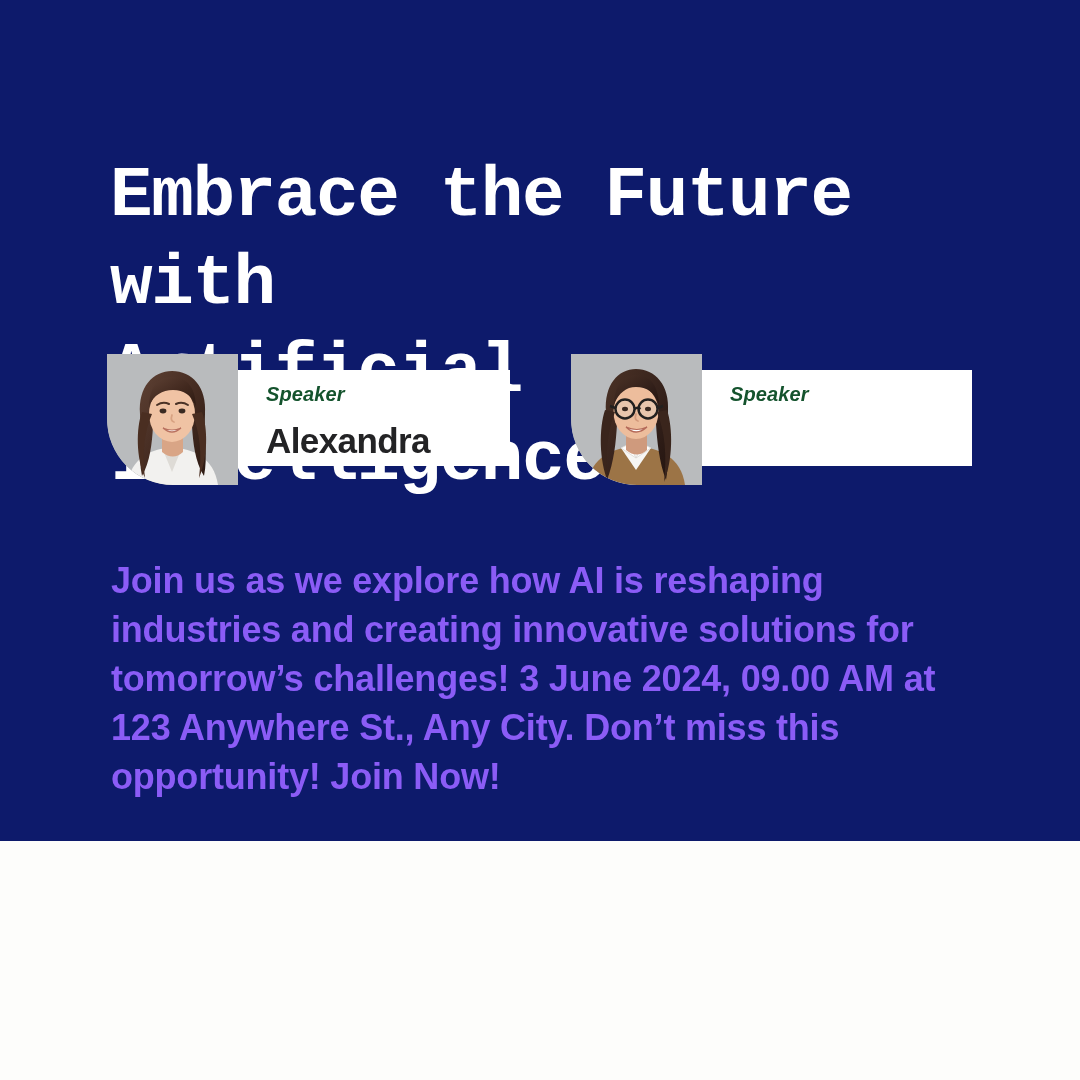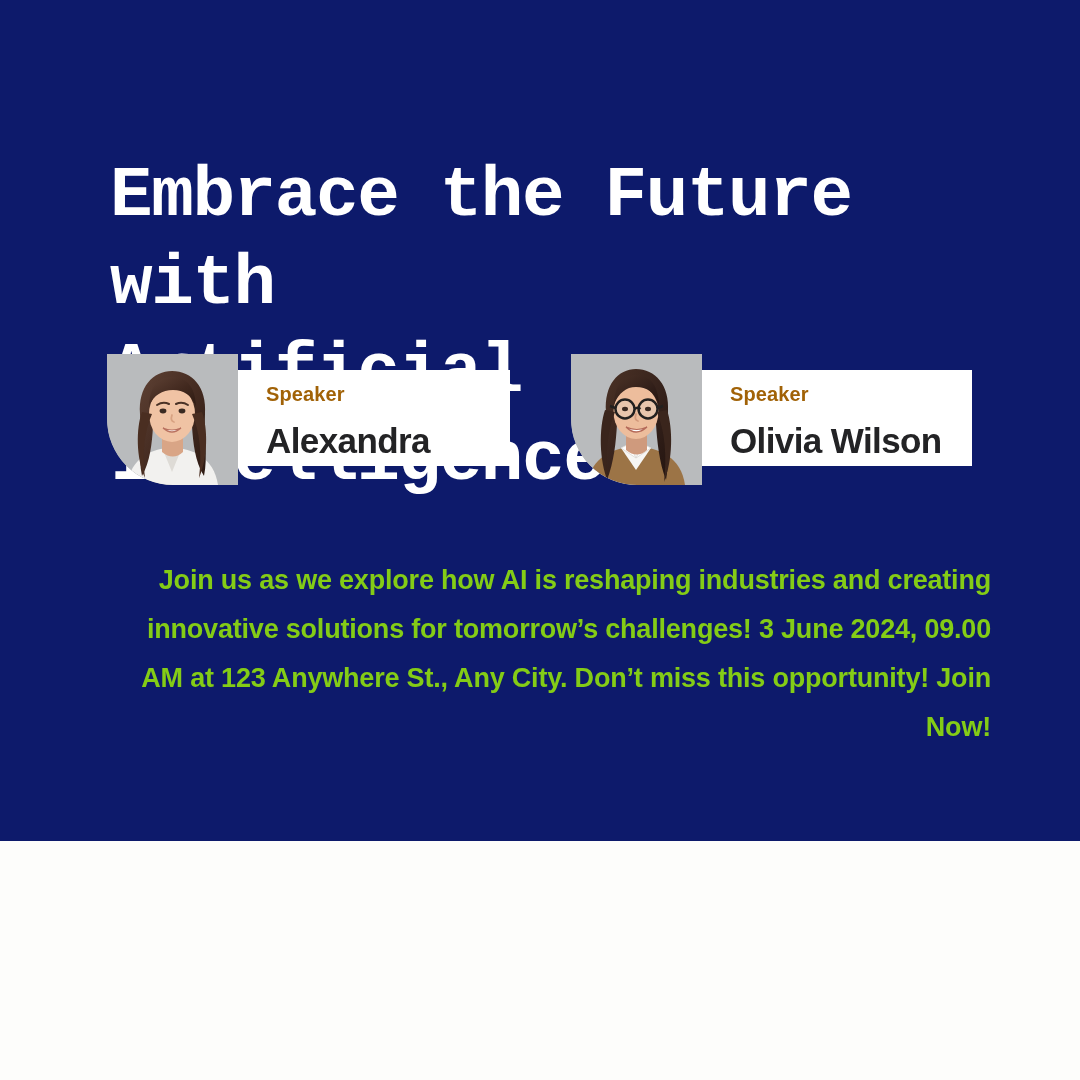--- a/index.html
+++ b/index.html
@@ -88,47 +88,47 @@
     padding: 12px 0 0 28px;
     z-index: 1;
   }
   .speaker-1 .speaker-namecard { width: 272px; }
   .speaker-2 .speaker-namecard { width: 270px; }
 
   .speaker-role {
     font-family: "Liberation Sans", sans-serif;
     font-size: 20px;
     font-weight: bold;
-    color: #a16207;
+    color: #14532d;
     letter-spacing: 0.1px;
     line-height: 24px;
+    font-style: italic;
   }
   .speaker-name {
     font-family: "Liberation Sans", sans-serif;
     font-size: 35px;
     font-weight: bold;
     color: #232325;
     letter-spacing: -0.6px;
     line-height: 46px;
     margin-top: 12px;
   }
 
   
   .body-copy {
     position: absolute;
     left: 111px;
     top: 556px;
     width: 880px;
-    color: #84cc16;
-    font-family: "Liberation Sans", sans-serif;
-    font-size: 27px;
+    color: #8b5cf6;
+    font-family: "Liberation Sans", sans-serif;
+    font-size: 36px;
     font-weight: bold;
     line-height: 49px;
     letter-spacing: -0.2px;
-    text-align: right;
   }
 
   
   .footer {
     position: absolute;
     left: 0;
     top: 841px;
     width: 1080px;
     height: 239px;
     background: #fdfdfb;
@@ -236,21 +236,20 @@
               <path d="M65,60 q-2,6 2,7" stroke="#d39a7c" stroke-width="1.8" fill="none" stroke-linecap="round"></path>
               <path d="M55,73 q10,10 21,0 q-10,5 -21,0 Z" fill="#ffffff" stroke="#b56a59" stroke-width="1.2"></path>
 
               <path d="M86,58 C94,78 96,102 93,128 C102,106 102,74 96,56 Z" fill="#3a251c"></path>
               <path d="M44,58 C36,78 34,102 37,128 C28,106 28,74 34,56 Z" fill="#3a251c"></path>
             </g>
           </svg>
         </div>
         <div class="speaker-namecard">
           <div class="speaker-role">Speaker</div>
-          <div class="speaker-name">Olivia Wilson</div>
         </div>
       </div>
 
     </div>
 
     <div class="body-copy">Join us as we explore how AI is reshaping industries and creating innovative solutions for tomorrow’s challenges! 3 June 2024, 09.00 AM at 123 Anywhere St., Any City. Don’t miss this opportunity! Join Now!</div>
   </div>
 
   <div class="footer">
 

